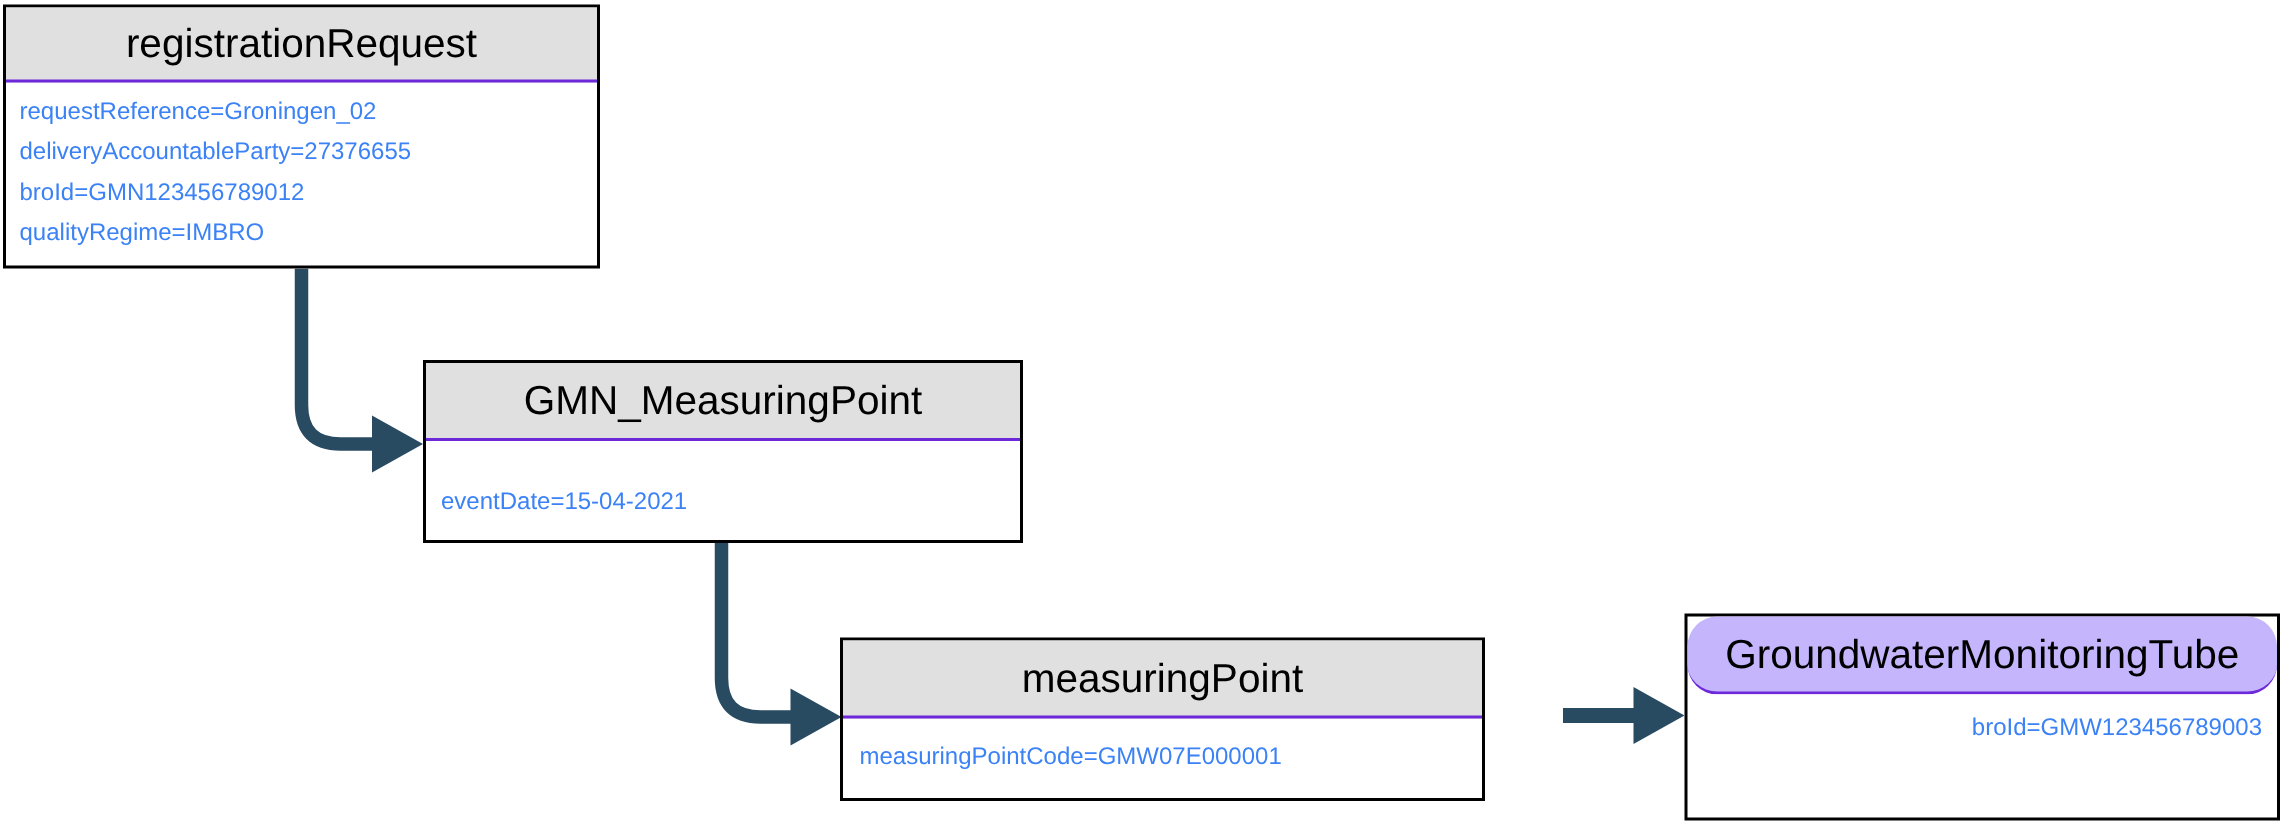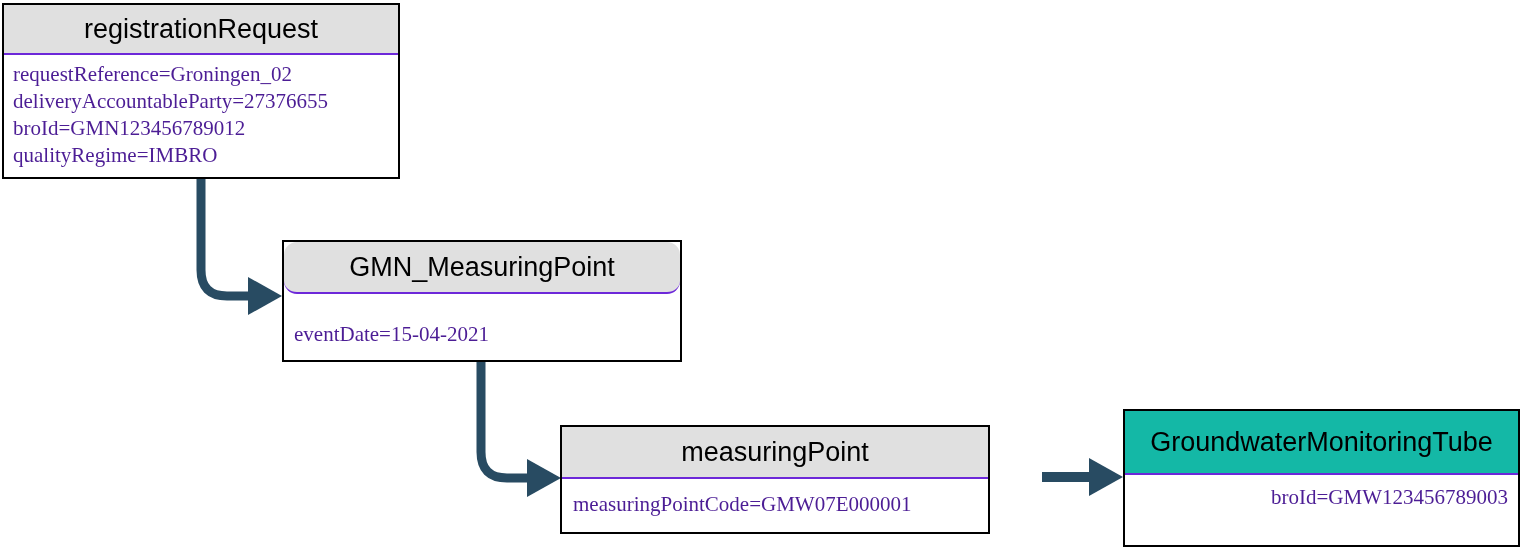--- a/index.html
+++ b/index.html
@@ -36,26 +36,25 @@
     display: flex;
     align-items: center;
     justify-content: center;
     font-size: 27px;
     color: #000000;
     white-space: nowrap;
     overflow: hidden;
   }
   .node-body {
     box-sizing: border-box;
-    font-size: 21px;
+    font-size: 16px;
     line-height: 27px;
-    color: #4c1d95;
+    color: #3b82f6;
     white-space: nowrap;
     overflow: hidden;
-    font-family: Liberation Serif, serif;
   }
   .attr-line {
     white-space: nowrap;
   }
 </style>
 </head>
 <body>
 
 <div id="canvas">
 
@@ -75,33 +74,33 @@
     <div class="node-header" style="height: 50px; background: rgb(224, 224, 224);">registrationRequest</div>
     <div class="node-body" style="padding:6px 9px;">
       <div class="attr-line">requestReference=Groningen_02</div>
       <div class="attr-line">deliveryAccountableParty=27376655</div>
       <div class="attr-line">broId=GMN123456789012</div>
       <div class="attr-line">qualityRegime=IMBRO</div>
     </div>
   </div>
 
   <div class="node" style="left:282px; top:240px; width:400px; height:122px;">
-    <div class="node-header" style="height: 52px; background: rgb(224, 224, 224); border-radius: 13px;">GMN_MeasuringPoint</div>
+    <div class="node-header" style="height: 52px; background: rgb(224, 224, 224);">GMN_MeasuringPoint</div>
     <div class="node-body" style="padding:27px 10px;">
       <div class="attr-line">eventDate=15-04-2021</div>
     </div>
   </div>
 
   <div class="node" style="left:560px; top:425px; width:430px; height:109px;">
     <div class="node-header" style="height: 52px; background: rgb(224, 224, 224);">measuringPoint</div>
     <div class="node-body" style="padding:12px 11px;">
       <div class="attr-line">measuringPointCode=GMW07E000001</div>
     </div>
   </div>
 
   <div class="node" style="left:1123px; top:409px; width:397px; height:138px;">
-    <div class="node-header" style="height: 64px; background: #14b8a6;">GroundwaterMonitoringTube</div>
+    <div class="node-header" style="height: 52px; background: #c4b5fd; border-radius: 20px;">GroundwaterMonitoringTube</div>
     <div class="node-body" style="padding:9px 10px;text-align:right;">
       <div class="attr-line">broId=GMW123456789003</div>
     </div>
   </div>
 
 </div>
 
 </body></html>

